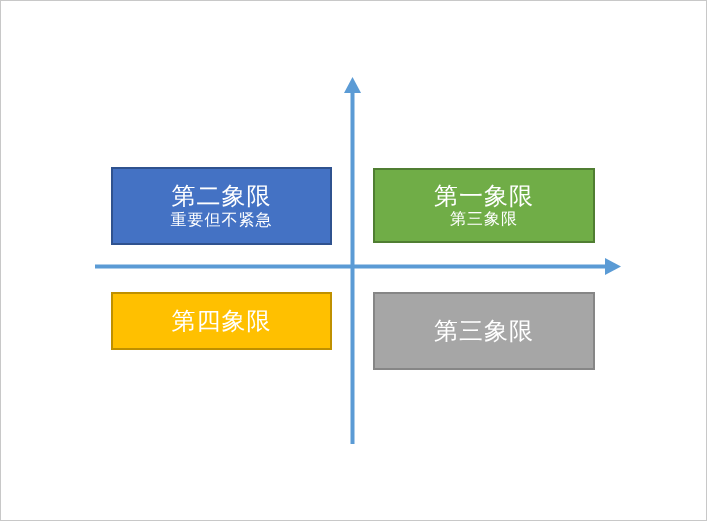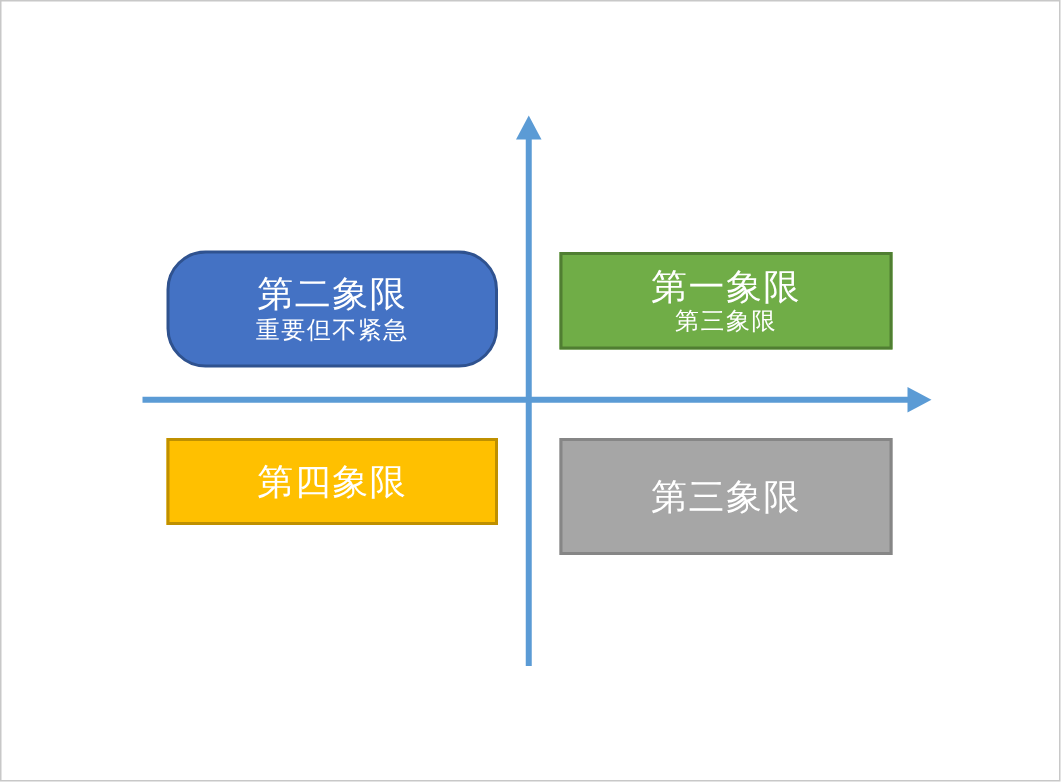--- a/index.html
+++ b/index.html
@@ -52,22 +52,22 @@
     display: block;
     white-space: nowrap;
   }
   .q-line.title {
     font-size: 24px;
   }
   .q-line.sub {
     font-size: 16px;
   }
 
-  #q2 { left: 110px; top: 166px; width: 221px; height: 78px; border-radius: 26px; }
-  #q1 { left: 372px; top: 167px; width: 222px; height: 65px; }
+  #q2 { left: 110px; top: 166px; width: 221px; height: 78px; }
+  #q1 { left: 372px; top: 167px; width: 222px; height: 75px; }
   #q4 { left: 110px; top: 291px; width: 221px; height: 58px; }
   #q3 { left: 372px; top: 291px; width: 222px; height: 78px; }
 </style>
 </head>
 <body>
 
 <div id="canvas">
 
   <svg class="axis-svg" viewBox="0 0 707 521" xmlns="http://www.w3.org/2000/svg">
 

